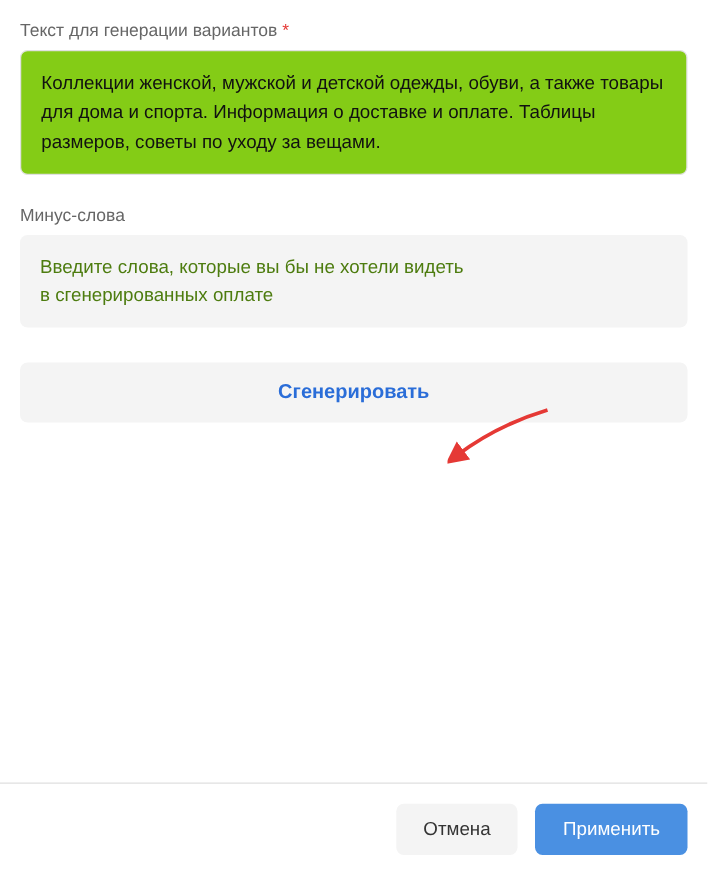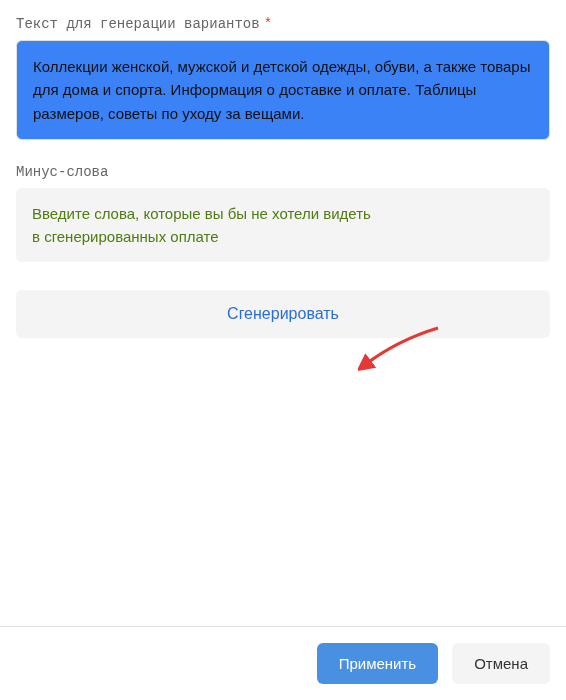--- a/index.html
+++ b/index.html
@@ -17,28 +17,27 @@
     .title {
       font-size: 20px;
       font-weight: bold;
       margin-bottom: 24px;
       color: #000;
     }
     .field-label {
       font-size: 14px;
       color: #666;
       margin-bottom: 8px;
-      font-family: Liberation Mono, monospace;
     }
     .required-star {
       color: #e53935;
       margin-left: 4px;
     }
     .text-block {
-      background: #3b82f6;
+      background: #84cc16;
       border: 1px solid #e0e0e0;
       border-radius: 6px;
       padding: 14px 16px;
       font-size: 15px;
       line-height: 1.55;
       color: #111;
       margin-bottom: 24px;
     }
     .minus-block {
       background: #f4f4f4;
@@ -49,21 +48,21 @@
       color: #4d7c0f;
       margin-bottom: 28px;
     }
     .generate-btn {
       width: 100%;
       background: #f4f4f4;
       border: none;
       border-radius: 6px;
       padding: 15px 0;
       font-size: 16px;
-      font-weight: 400;
+      font-weight: 700;
       color: #2a6dd8;
       cursor: pointer;
       margin-bottom: 28px;
     }
     .results-wrap {
       position: relative;
     }
     .result-item {
       background: #fff;
       border: 1px solid #e0e0e0;
@@ -141,15 +140,15 @@
 <svg class="arrow" width="86" height="52">
   <defs>
     <marker id="ah" markerWidth="8" markerHeight="8" refX="2" refY="3" orient="auto">
       <path d="M0,0 L6,3 L0,6 Z" fill="#e53935"></path>
     </marker>
   </defs>
   <path d="M80,6 Q40,18 8,42" stroke="#e53935" stroke-width="3" fill="none" marker-end="url(#ah)"></path>
 </svg>
 
 <div class="footer">
+  <button class="btn btn-cancel">Отмена</button>
   <button class="btn btn-apply">Применить</button>
-  <button class="btn btn-cancel">Отмена</button>
 </div>
 
 </body></html>

